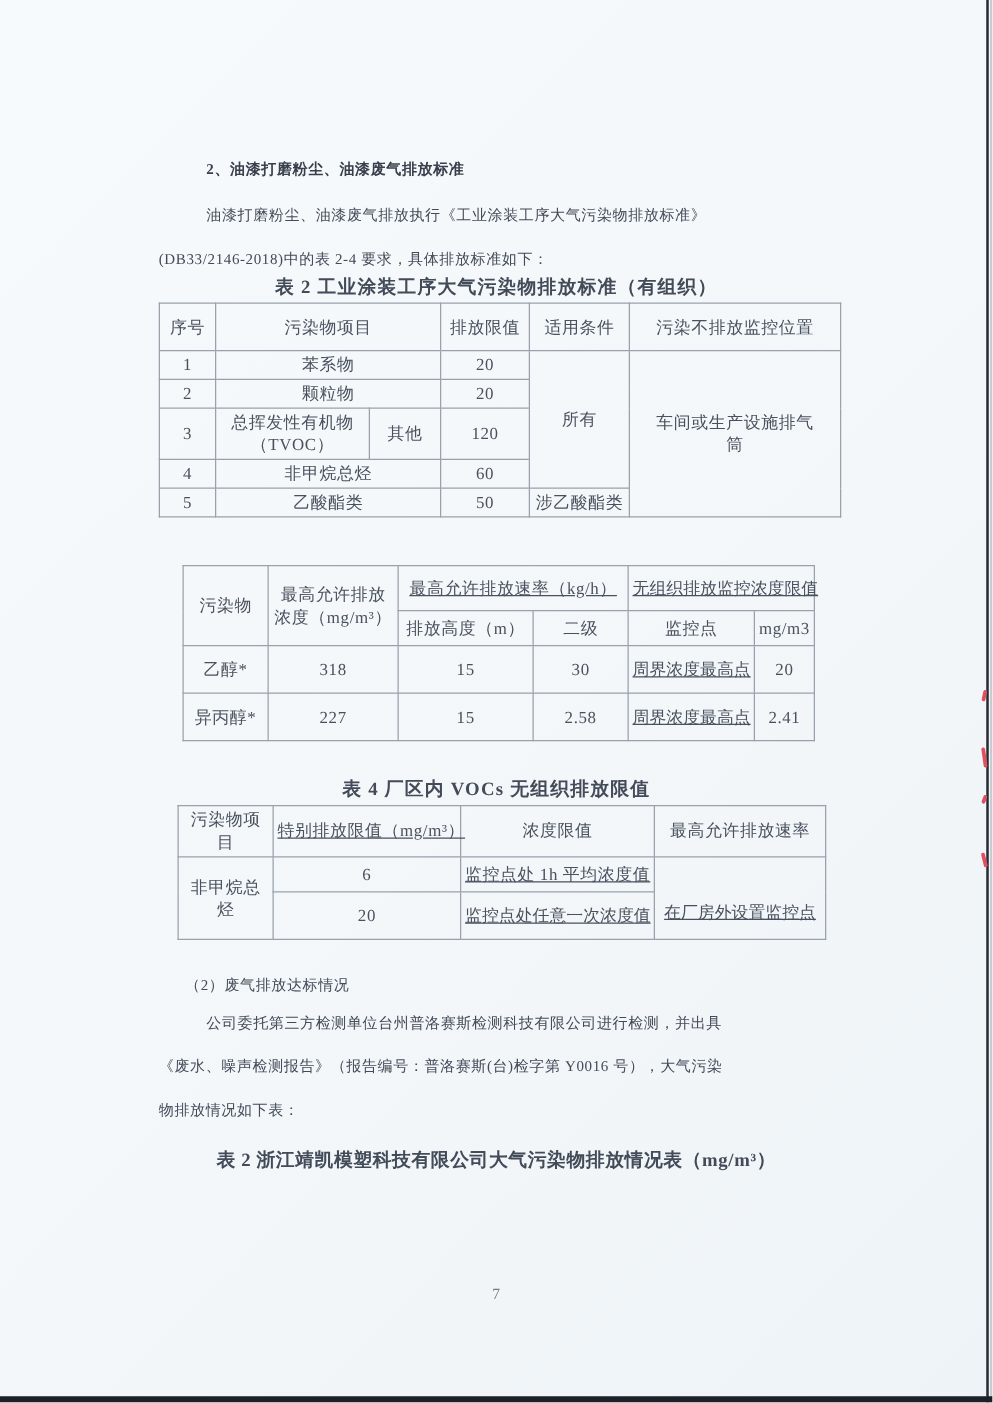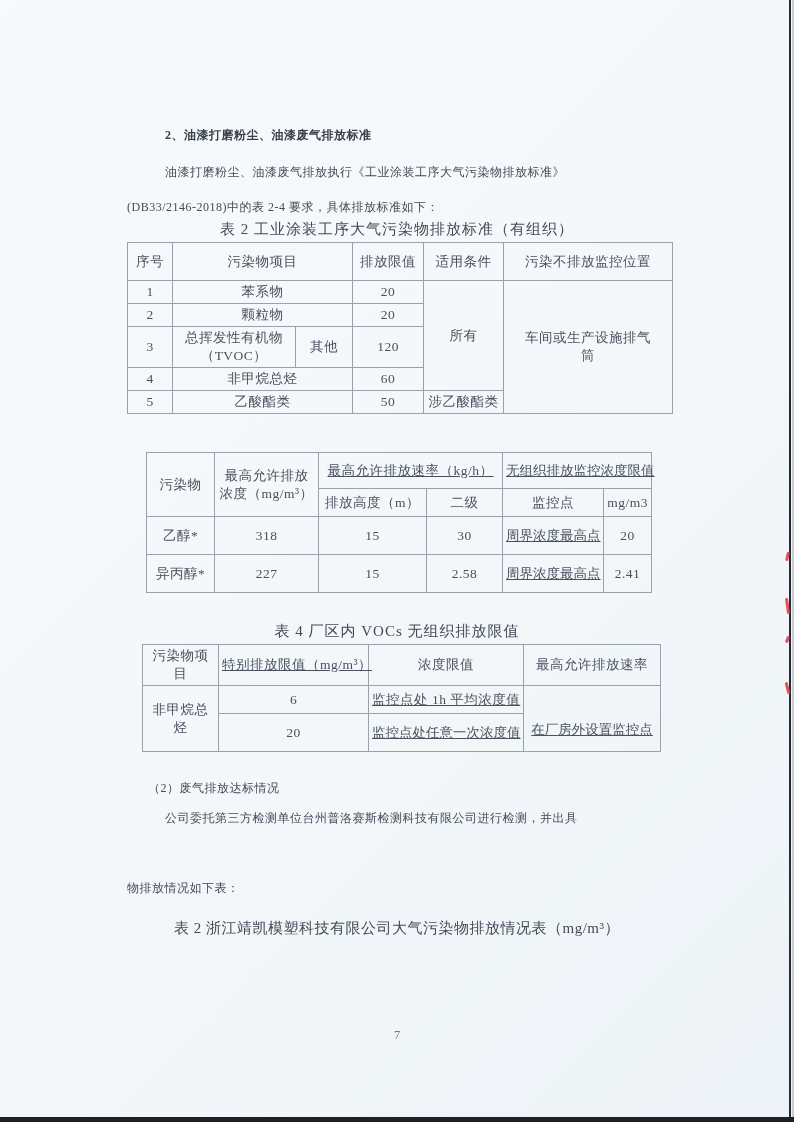--- a/index.html
+++ b/index.html
@@ -12,21 +12,21 @@
     font-family:"Liberation Serif","DejaVu Serif",serif;
     color:var(--text);
   }
   .page{
     position:relative; width:794px; height:1122px;
     background:linear-gradient(135deg,#f7fafc 0%, #f3f7fa 55%, #eef3f7 100%);
   }
   .abs{position:absolute;}
   .body-line{font-size:12px; line-height:22px; letter-spacing:0.5px;}
   .heading{font-weight:bold; color:#39404c;}
-  .caption{width:794px; text-align:center; font-size:15px; letter-spacing:1px;}
+  .caption{width:794px; text-align:center; font-size:15px; letter-spacing:1px;font-weight:bold;}
   table{border-collapse:collapse; table-layout:fixed; font-size:13.5px; letter-spacing:0.5px; color:#49515e;}
   td,th{border:1px solid var(--border); text-align:center; vertical-align:middle;
         padding:2px 3px; font-weight:normal; overflow:visible;}
   .pre{white-space:pre-line;}
   .nowrap{white-space:nowrap;text-decoration:underline;}
   .low{vertical-align:bottom; padding-bottom:12px;}
   .pagenum{width:794px; text-align:center; font-size:12.5px; color:#707885;}
   .edge-right{left:789px; top:0; width:2px; height:1122px; background:#262b33;}
   .edge-right2{left:792px; top:0; width:2px; height:1122px; background:#c8ccd2;}
   .edge-bottom{left:0; top:1117px; width:794px; height:5px; background:#1d2127;}
@@ -164,20 +164,21 @@
     </tr>
     <tr style="height:38px">
       <td>20</td>
       <td class="nowrap" style="letter-spacing:0;">监控点处任意一次浓度值</td>
     </tr>
   </tbody>
     </table>
 
   <div class="abs body-line" style="left:148px; top:777px;">（2）废气排放达标情况</div>
   <div class="abs body-line" style="left:165px; top:807px;">公司委托第三方检测单位台州普洛赛斯检测科技有限公司进行检测，并出具</div>
+  <div class="abs body-line" style="left:127px; top:842px;">《废水、噪声检测报告》（报告编号：普洛赛斯(台)检字第 Y0016 号），大气污染</div>
   <div class="abs body-line" style="left:127px; top:877px;">物排放情况如下表：</div>
 
   <div class="abs caption" style="top:919px; letter-spacing:0.5px;">表 2 浙江靖凯模塑科技有限公司大气污染物排放情况表（mg/m³）</div>
 
   <div class="abs pagenum" style="top:1028px;">7</div>
 
   <div class="abs edge-right"></div>
   <div class="abs edge-right2"></div>
   <div class="abs edge-bottom"></div>
   <div class="abs redmark rm1"></div>

